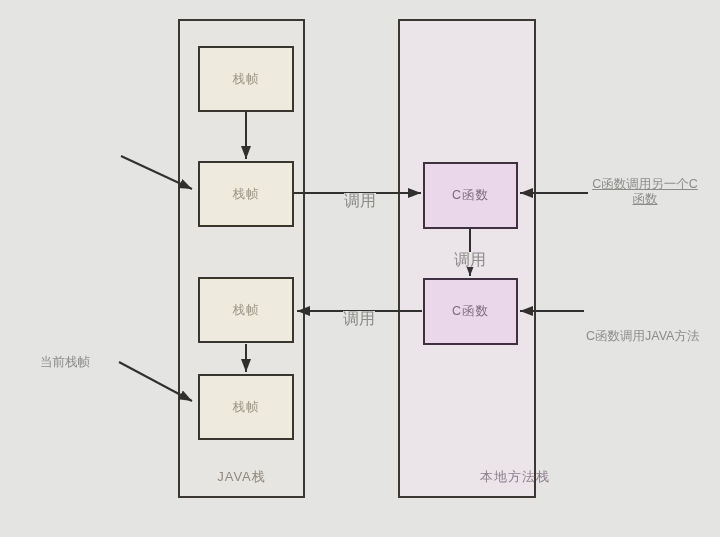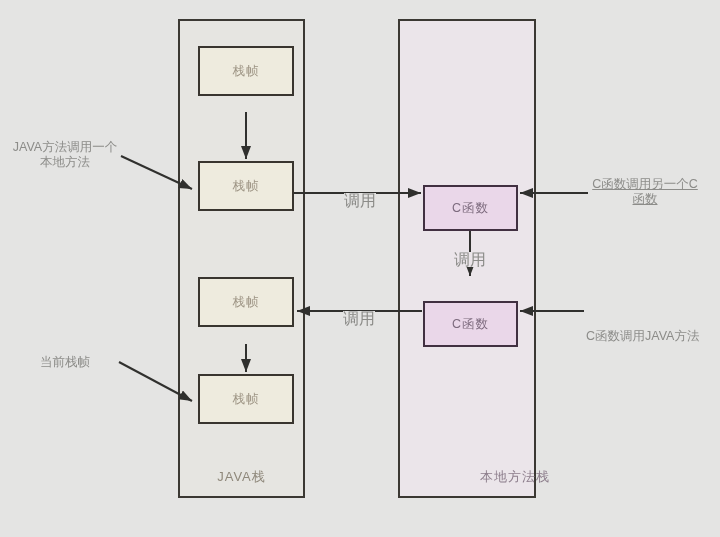--- a/index.html
+++ b/index.html
@@ -48,32 +48,31 @@
     position: absolute;
     box-sizing: border-box;
     display: flex;
     align-items: center;
     justify-content: center;
     font-size: 12.5px;
     letter-spacing: 1px;
   }
   .box.frame {
     left: 198px;
-    width: 96px; height: 50px;
+    width: 96px; height: 66px;
     background: #eeebde;
     border: 2px solid #39352f;
     color: #9d9484;
   }
   .box.cfunc {
     left: 423px;
-    width: 95px; height: 46px;
+    width: 95px; height: 67px;
     background: #ead7e9;
     border: 2px solid #413041;
     color: #7d6b7e;
-    margin-top: 23px;
   }
   #frame1 { top: 46px; }
   #frame2 { top: 161px; }
   #frame3 { top: 277px; }
   #frame4 { top: 374px; }
   #cfunc1 { top: 162px; }
   #cfunc2 { top: 278px; }
 
   
   svg.arrows {
@@ -172,24 +171,20 @@
     <span>C函数</span>
   </div>
   <div class="box cfunc" id="cfunc2">
     <span>C函数</span>
   </div>
 
   <div class="edge-label" id="call-java-to-c">调用</div>
   <div class="edge-label" id="call-c-to-c">调用</div>
   <div class="edge-label" id="call-c-to-java">调用</div>
 
-  <div class="annotation" id="ann-java-calls-native">
-    <div>JAVA方法调用一个</div>
-    <div>本地方法</div>
-  </div>
 
   <div class="annotation" id="ann-current-frame">当前栈帧</div>
 
   <div class="annotation" id="ann-c-calls-c">
     <div>C函数调用另一个C</div>
     <div>函数</div>
   </div>
 
   <div class="annotation" id="ann-c-calls-java">C函数调用JAVA方法</div>
 

